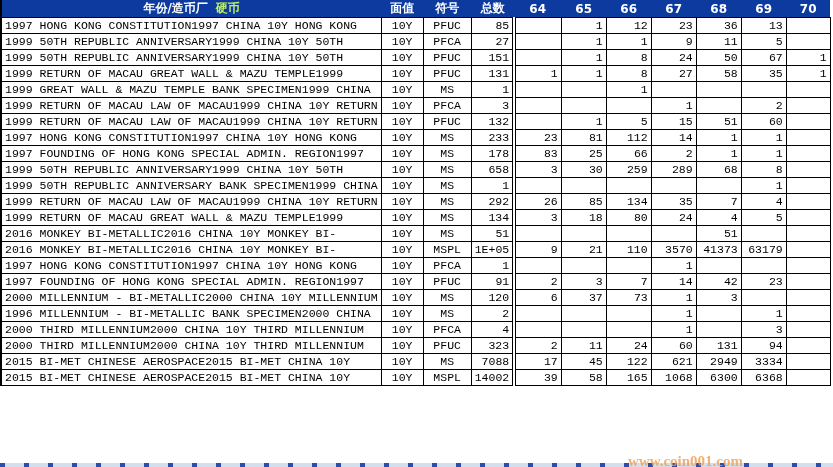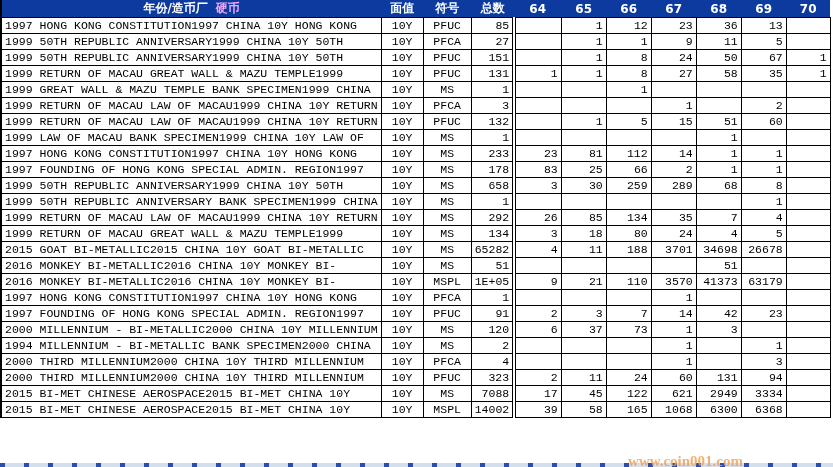--- a/index.html
+++ b/index.html
@@ -19,21 +19,21 @@
   table.sheet col.c-g64{width:47px;}
   table.sheet col.c-g70{width:44px;}
   thead th{
     background:var(--header-bg,#0d3a9e);
     color:#ffffff;
     font-family:"DejaVu Sans","Liberation Sans",sans-serif;
     font-weight:bold;font-size:12px;
     height:15px;padding:0;border:none;border-bottom:1px solid #000;
     text-align:center;white-space:nowrap;overflow:hidden;
   }
-  thead th .muted{color:#f0abfc;padding-left:8px;margin-top:37px;}
+  thead th .muted{color:#bef264;padding-left:8px;margin-top:37px;}
   tbody td{
     height:15px;padding:0 3px;border:1px solid #000;
     font-size:11.5px;line-height:15px;color:#000;
     white-space:nowrap;overflow:hidden;background:#fff;
   }
   tbody tr{height:16px;}
   td.desc{text-align:left;border-left:2px solid #000;}
   th.desc-h{border-left:2px solid #000;}
   td.face,td.sym{text-align:center;}
   td.num{text-align:right;}
@@ -169,33 +169,20 @@
         <td class="tot num">132</td>
         <td class="num"></td>
         <td class="num">1</td>
         <td class="num">5</td>
         <td class="num">15</td>
         <td class="num">51</td>
         <td class="num">60</td>
         <td class="num"></td>
       </tr>
       <tr>
-        <td class="desc">1999 LAW OF MACAU BANK SPECIMEN1999 CHINA 10Y LAW OF</td>
-        <td class="face">10Y</td>
-        <td class="sym">MS</td>
-        <td class="tot num">1</td>
-        <td class="num"></td>
-        <td class="num"></td>
-        <td class="num"></td>
-        <td class="num"></td>
-        <td class="num">1</td>
-        <td class="num"></td>
-        <td class="num"></td>
-      </tr>
-      <tr>
         <td class="desc">1997 HONG KONG CONSTITUTION1997 CHINA 10Y HONG KONG</td>
         <td class="face">10Y</td>
         <td class="sym">MS</td>
         <td class="tot num">233</td>
         <td class="num">23</td>
         <td class="num">81</td>
         <td class="num">112</td>
         <td class="num">14</td>
         <td class="num">1</td>
         <td class="num">1</td>
@@ -257,33 +244,20 @@
         <td class="desc">1999 RETURN OF MACAU GREAT WALL &amp; MAZU TEMPLE1999</td>
         <td class="face">10Y</td>
         <td class="sym">MS</td>
         <td class="tot num">134</td>
         <td class="num">3</td>
         <td class="num">18</td>
         <td class="num">80</td>
         <td class="num">24</td>
         <td class="num">4</td>
         <td class="num">5</td>
-        <td class="num"></td>
-      </tr>
-      <tr>
-        <td class="desc">2015 GOAT BI-METALLIC2015 CHINA 10Y GOAT BI-METALLIC</td>
-        <td class="face">10Y</td>
-        <td class="sym">MS</td>
-        <td class="tot num">65282</td>
-        <td class="num">4</td>
-        <td class="num">11</td>
-        <td class="num">188</td>
-        <td class="num">3701</td>
-        <td class="num">34698</td>
-        <td class="num">26678</td>
         <td class="num"></td>
       </tr>
       <tr>
         <td class="desc">2016 MONKEY BI-METALLIC2016 CHINA 10Y MONKEY BI-</td>
         <td class="face">10Y</td>
         <td class="sym">MS</td>
         <td class="tot num">51</td>
         <td class="num"></td>
         <td class="num"></td>
         <td class="num"></td>
@@ -338,21 +312,21 @@
         <td class="tot num">120</td>
         <td class="num">6</td>
         <td class="num">37</td>
         <td class="num">73</td>
         <td class="num">1</td>
         <td class="num">3</td>
         <td class="num"></td>
         <td class="num"></td>
       </tr>
       <tr>
-        <td class="desc">1994 MILLENNIUM - BI-METALLIC BANK SPECIMEN2000 CHINA</td>
+        <td class="desc">1996 MILLENNIUM - BI-METALLIC BANK SPECIMEN2000 CHINA</td>
         <td class="face">10Y</td>
         <td class="sym">MS</td>
         <td class="tot num">2</td>
         <td class="num"></td>
         <td class="num"></td>
         <td class="num"></td>
         <td class="num">1</td>
         <td class="num"></td>
         <td class="num">1</td>
         <td class="num"></td>

